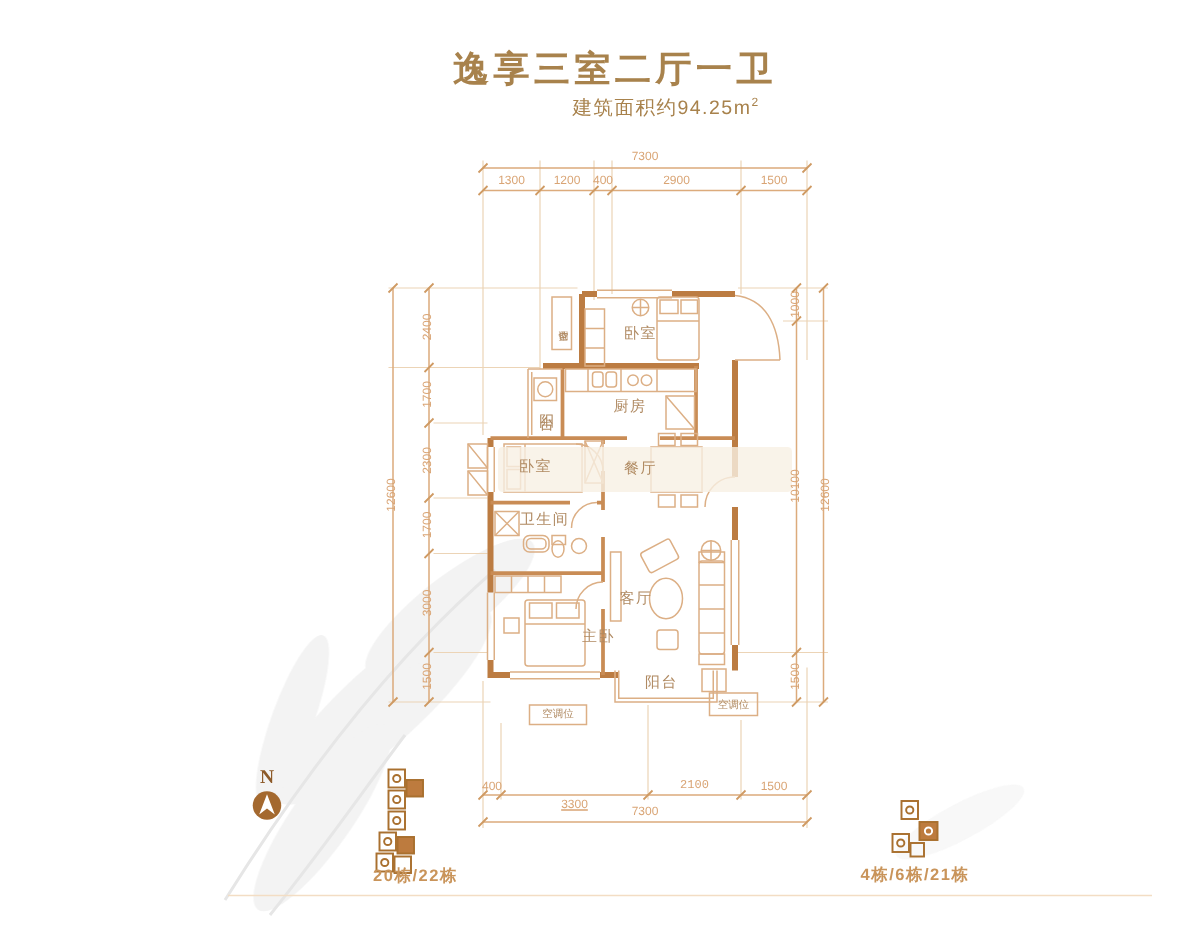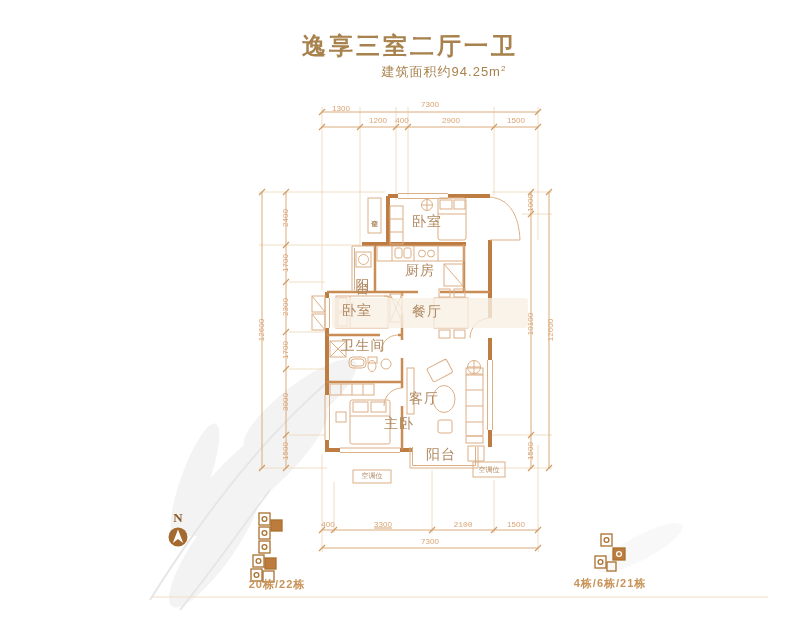--- a/index.html
+++ b/index.html
@@ -5,21 +5,21 @@
   html,body{margin:0;padding:0;}
   body{width:800px;height:627px;position:relative;background:#ffffff;overflow:hidden;
        font-family:"Liberation Sans",sans-serif;}
   .t{position:absolute;transform:translate(-50%,-50%);white-space:nowrap;}
   .title{font-size:24px;font-weight:bold;color:#a8824c;letter-spacing:3px;
          font-family:"Liberation Serif",serif;}
   .subtitle{font-size:13px;color:#a8824c;letter-spacing:1px;}
   .subtitle sup{font-size:8px;}
   .dim{font-size:8px;color:#d9a474;}
   .dimv{transform:translate(-50%,-50%) rotate(-90deg);}
-  .room{font-size:14px;color:#b08a62;letter-spacing:1px;}
+  .room{font-size:10px;color:#b08a62;letter-spacing:1px;}
   .roomv{writing-mode:vertical-rl;letter-spacing:1px;}
   .ac{font-size:7px;color:#b08a62;letter-spacing:0;}
   .acv{writing-mode:vertical-rl;font-size:6.5px;}
   .bld{font-size:11px;font-weight:bold;color:#c9945a;letter-spacing:1px;}
   .north{font-size:13px;font-weight:bold;color:#8d5a28;font-family:"Liberation Serif",serif;}
   svg{position:absolute;left:0;top:0;}
 </style>
 </head>
 <body>
 
@@ -196,28 +196,28 @@
   <g>
     <circle cx="178" cy="537" r="9.5" fill="#a4692f"></circle>
     <path d="M178,529.5 L172.8,543 L178,539 L183.2,543 Z" fill="#ffffff"></path>
   </g>
 </svg>
 
 <span class="t title" style="left:410px;top:46px;">逸享三室二厅一卫</span>
 <span class="t subtitle" style="left:410px;top:72px;margin-left:34px;"><span>建筑面积约94.25m</span><sup>2</sup></span>
 
 <span class="t dim" style="left:430px;top:104px;">7300</span>
-<span class="t dim" style="left:341px;top:108px;">1300</span>
+<span class="t dim" style="left:341px;top:120px;">1300</span>
 <span class="t dim" style="left:378px;top:120px;">1200</span>
 <span class="t dim" style="left:402px;top:120px;">400</span>
 <span class="t dim" style="left:451px;top:120px;">2900</span>
 <span class="t dim" style="left:516px;top:120px;">1500</span>
 
 <span class="t dim" style="left:328px;top:524px;">400</span>
-<span class="t dim" style="left:383px;top:524px;text-decoration:underline;">3300</span>
+<span class="t dim" style="left:383px;top:536px;text-decoration:underline;">3300</span>
 <span class="t dim" style="left:463px;top:524px;font-family:Liberation Mono, monospace;">2100</span>
 <span class="t dim" style="left:516px;top:524px;">1500</span>
 <span class="t dim" style="left:430px;top:541px;">7300</span>
 
 <span class="t dim dimv" style="left:285px;top:218px;">2400</span>
 <span class="t dim dimv" style="left:285px;top:263px;">1700</span>
 <span class="t dim dimv" style="left:285px;top:307px;">2300</span>
 <span class="t dim dimv" style="left:285px;top:350px;">1700</span>
 <span class="t dim dimv" style="left:285px;top:402px;">3000</span>
 <span class="t dim dimv" style="left:285px;top:451px;">1500</span>

